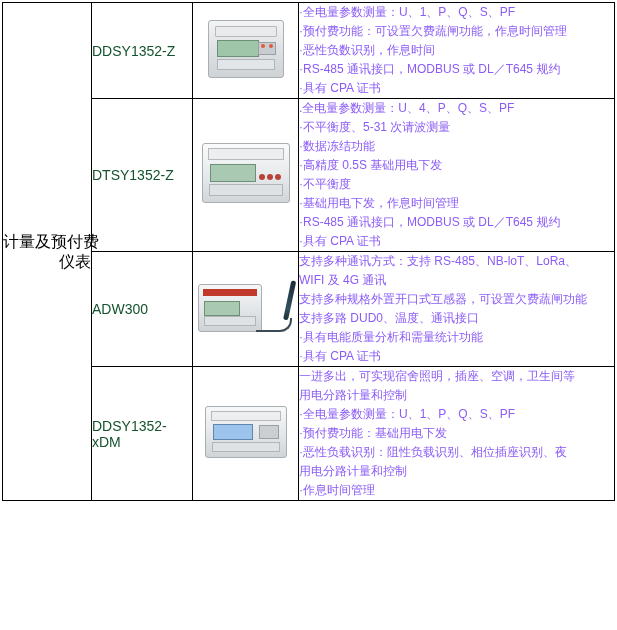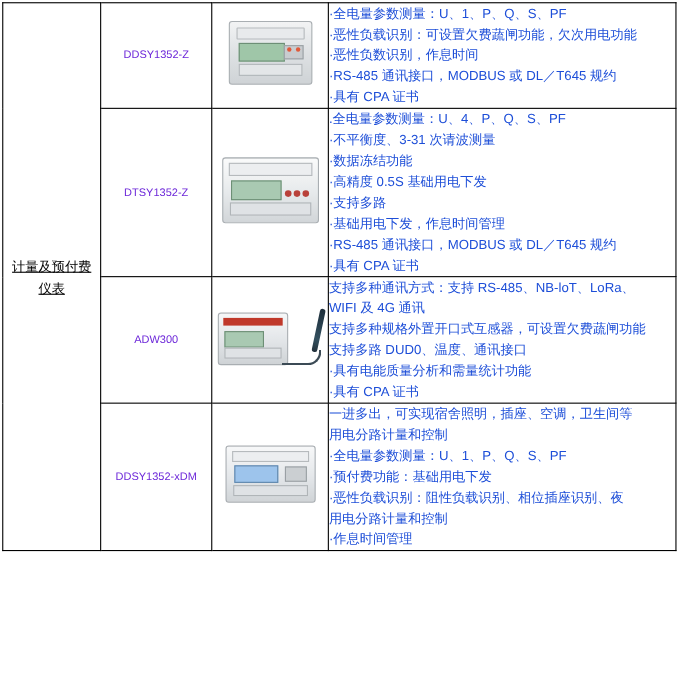--- a/index.html
+++ b/index.html
@@ -25,48 +25,46 @@
     margin: 2px 0 0 2px;
     table-layout: fixed;
   }
   table.spec td {
     border: 1px solid #000000;
     vertical-align: middle;
     padding: 0;
   }
   .cat-cell {
     width: 88px;
-    text-align: center;
-    font-size: 12px;
+    text-align: right;
+    font-size: 16px;
     color: #000;
     line-height: 20px;
     padding: 0 4px;
-    text-decoration: underline;
   }
   .cat-inner {
     display: block;
   }
   .cat-line {
     display: block;
     white-space: nowrap;
   }
   .model-cell {
     width: 100px;
-    text-align: center;
-    font-size: 10px;
-    color: #6d28d9;
+    font-size: 14px;
+    color: #14532d;
   }
   .img-cell {
     width: 105px;
     text-align: center;
     padding: 4px 0;
   }
   .desc-cell {
     font-size: 12px;
-    color: #1d4ed8;
+    color: #8b5cf6;
     padding: 5px 5px 5px 7px;
     line-height: 19px;
     margin-top: 36px;
   }
   .desc-cell .line {
     display: block;
     white-space: normal;
   }
   .desc-cell .line.cont {
     text-indent: 0;
@@ -210,43 +208,43 @@
             <span class="topslot"></span>
             <span class="screen"></span>
             <span class="leds"></span>
             <span class="dot" style="left:52px;"></span>
             <span class="dot" style="left:60px;"></span>
             <span class="btns"></span>
           </span>
         </td>
         <td class="desc-cell">
           <span class="line">·全电量参数测量：U、1、P、Q、S、PF</span>
-          <span class="line">·恶性负载识别：可设置欠费蔬闸功能，欠次用电功能</span>
+          <span class="line">·预付费功能：可设置欠费蔬闸功能，作息时间管理</span>
           <span class="line">·恶性负数识别，作息时间</span>
           <span class="line">·RS-485 通讯接口，MODBUS 或 DL／T645 规约</span>
           <span class="line">·具有 CPA 证书</span>
         </td>
       </tr>
 
       <tr>
         <td class="model-cell">DTSY1352-Z</td>
         <td class="img-cell">
           <span class="dev dev-b">
             <span class="topslot"></span>
             <span class="screen"></span>
             <span class="knobs"><i></i><i></i><i></i></span>
             <span class="btns"></span>
           </span>
         </td>
         <td class="desc-cell">
           <span class="line">.全电量参数测量：U、4、P、Q、S、PF</span>
-          <span class="line">·不平衡度、3-31 次请波测量</span>
+          <span class="line">·不平衡度、5-31 次请波测量</span>
           <span class="line">·数据冻结功能</span>
           <span class="line">·高精度 0.5S 基础用电下发</span>
-          <span class="line">·支持多路</span>
+          <span class="line">·不平衡度</span>
           <span class="line">·基础用电下发，作息时间管理</span>
           <span class="line">·RS-485 通讯接口，MODBUS 或 DL／T645 规约</span>
           <span class="line">·具有 CPA 证书</span>
         </td>
       </tr>
 
       <tr>
         <td class="model-cell">ADW300</td>
         <td class="img-cell">
           <span class="dev dev-c">

